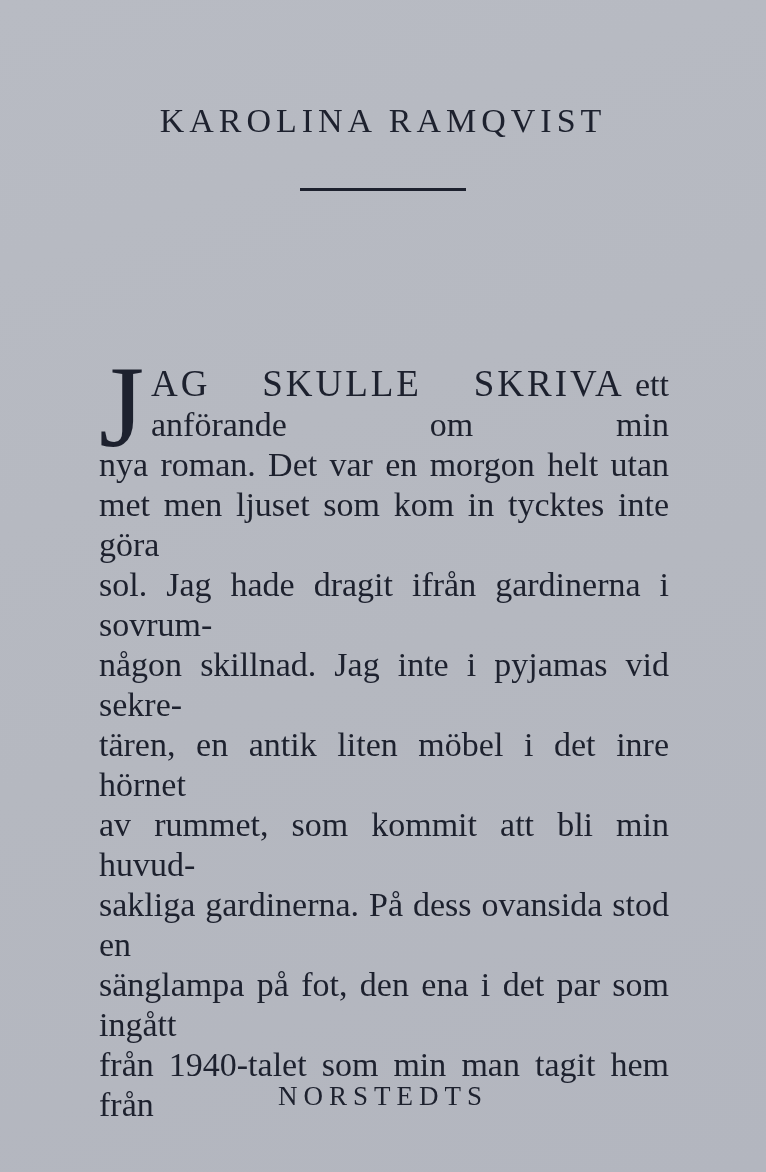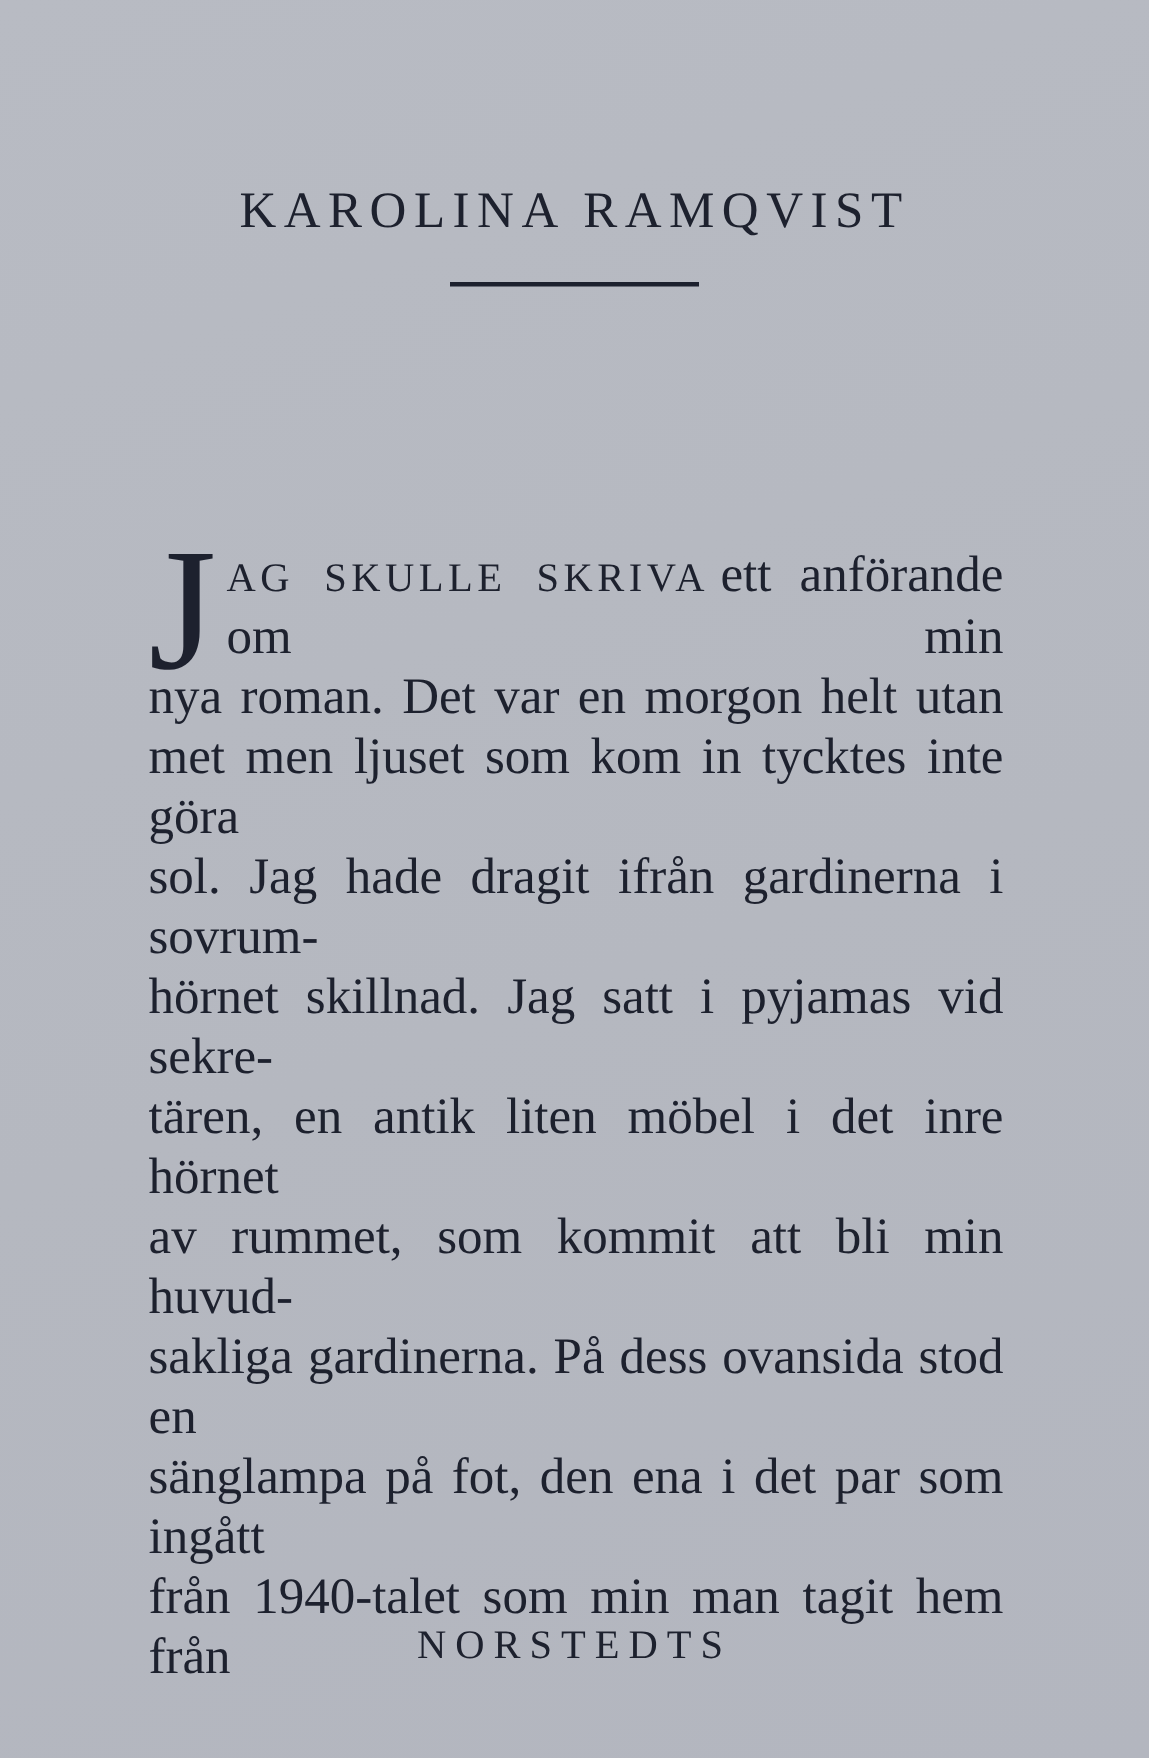--- a/index.html
+++ b/index.html
@@ -11,21 +11,21 @@
     width: 766px;
     height: 1172px;
     background: #b6b9c1;
     background: linear-gradient(160deg, #b8bbc3 0%, #b5b8c0 55%, #b3b6bf 100%);
     font-family: "Liberation Serif", "DejaVu Serif", serif;
     color: #1d212e;
     overflow: hidden;
   }
   .author {
     position: absolute;
-    top: 120px;
+    top: 100px;
     left: 0;
     width: 100%;
     text-align: center;
     font-size: 34px;
     line-height: 42px;
     letter-spacing: 5px;
     white-space: nowrap;
   }
   .divider {
     position: absolute;
@@ -68,21 +68,21 @@
     line-height: 1;
     letter-spacing: 0;
   }
   .body-line {
     text-align: justify;
     text-align-last: justify;
     white-space: nowrap;  
     white-space: normal;
   }
   .opening-smallcaps {
-    font-size: 27px;
+    font-size: 37px;
     letter-spacing: 3px;
     margin-right: 0.28em;
   }
   .publisher {
     position: absolute;
     top: 1080px;
     left: 0;
     width: 100%;
     text-align: center;
     font-size: 27px;
@@ -107,21 +107,21 @@
 
     <div class="body-line">
       <span class="opening-smallcaps">AG SKULLE SKRIVA</span><span>ett anförande om min</span>
     </div>
 
     <div class="body-line">nya roman. Det var en morgon helt utan</div>
 
     <div id="lines-rest">
         <div class="body-line">met men ljuset som kom in tycktes inte göra</div>
         <div class="body-line">sol. Jag hade dragit ifrån gardinerna i sovrum-</div>
-        <div class="body-line">hörnet skillnad. Jag satt i pyjamas vid sekre-</div>
+        <div class="body-line">någon skillnad. Jag inte i pyjamas vid sekre-</div>
         <div class="body-line">tären, en antik liten möbel i det inre hörnet</div>
         <div class="body-line">av rummet, som kommit att bli min huvud-</div>
         <div class="body-line">sakliga gardinerna. På dess ovansida stod en</div>
         <div class="body-line">sänglampa på fot, den ena i det par som ingått</div>
         <div class="body-line">från 1940-talet som min man tagit hem från</div>
       </div>
   </div>
 
   <div class="publisher">NORSTEDTS</div>
 

